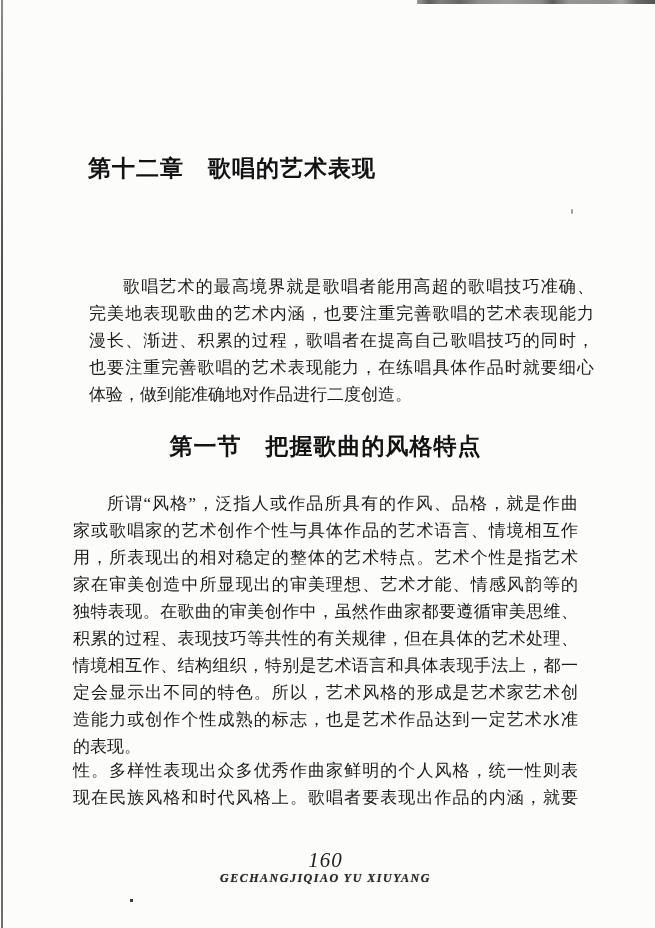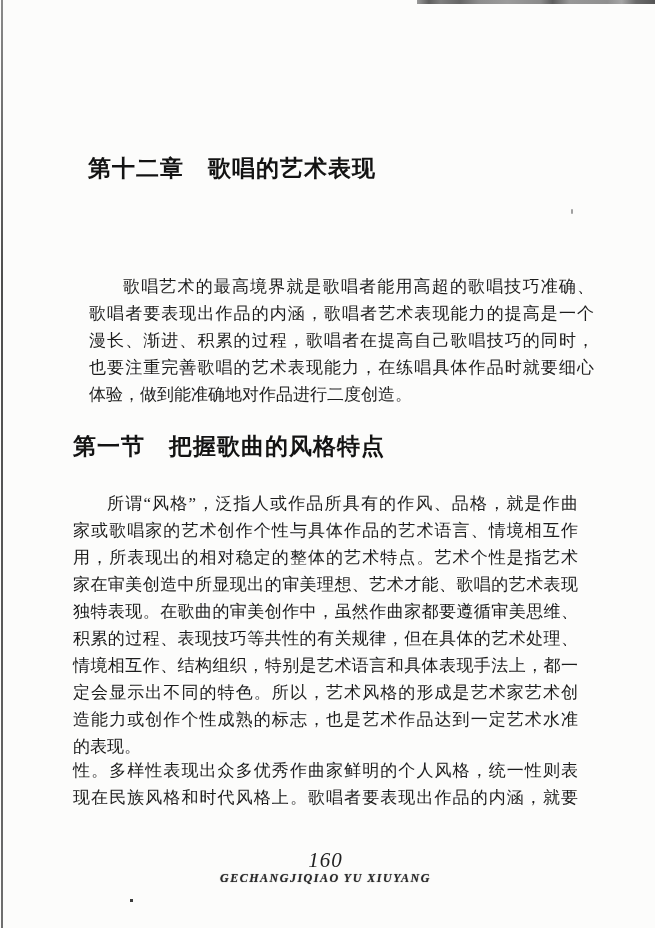--- a/index.html
+++ b/index.html
@@ -34,20 +34,21 @@
   }
   
   .chapter-title {
     position: absolute; left: 88px; top: 153px;
     font-family: "Liberation Sans", sans-serif;
     font-weight: bold; font-size: 23px; letter-spacing: 1px;
     color: #131313; white-space: nowrap;
   }
   .section-title {
     position: absolute; left: 73px; width: 505px; top: 431px;
+    text-align: center;
     font-family: "Liberation Sans", sans-serif;
     font-weight: bold; font-size: 23px; letter-spacing: 1px;
     color: #131313; white-space: nowrap;
   }
   
   .paragraph { position: absolute; left: 73px; width: 505px; }
   .p-intro { top: 273px; margin-left: 16px; }
   .p-style-def { top: 490px; }
   .p-style-div { top: 757px; }
   .paragraph .line {
@@ -77,33 +78,33 @@
 
   <div class="scan-edge-left"></div>
   <div class="scan-bar-top"></div>
   <span class="speck-1"></span>
   <span class="speck-2"></span>
 
   <h1 class="chapter-title">第十二章　歌唱的艺术表现</h1>
 
   <div class="paragraph p-intro">
       <div class="line first">歌唱艺术的最高境界就是歌唱者能用高超的歌唱技巧准确、</div>
-      <div class="line">歌唱者要表现出作品的内涵，歌唱者艺术表现能力的提高是一个</div>
+      <div class="line">完美地表现歌曲的艺术内涵，也要注重完善歌唱的艺术表现能力</div>
       <div class="line">漫长、渐进、积累的过程，歌唱者在提高自己歌唱技巧的同时，</div>
       <div class="line">也要注重完善歌唱的艺术表现能力，在练唱具体作品时就要细心</div>
       <div class="line short-last">体验，做到能准确地对作品进行二度创造。</div>
     </div>
 
   <h2 class="section-title">第一节　把握歌曲的风格特点</h2>
 
   <div class="paragraph p-style-def">
       <div class="line first">所谓“风格”，泛指人或作品所具有的作风、品格，就是作曲</div>
       <div class="line">家或歌唱家的艺术创作个性与具体作品的艺术语言、情境相互作</div>
       <div class="line">用，所表现出的相对稳定的整体的艺术特点。艺术个性是指艺术</div>
-      <div class="line">家在审美创造中所显现出的审美理想、艺术才能、歌唱的艺术表现</div>
+      <div class="line">家在审美创造中所显现出的审美理想、艺术才能、情感风韵等的</div>
       <div class="line">独特表现。在歌曲的审美创作中，虽然作曲家都要遵循审美思维、</div>
       <div class="line">积累的过程、表现技巧等共性的有关规律，但在具体的艺术处理、</div>
       <div class="line">情境相互作、结构组织，特别是艺术语言和具体表现手法上，都一</div>
       <div class="line">定会显示出不同的特色。所以，艺术风格的形成是艺术家艺术创</div>
       <div class="line">造能力或创作个性成熟的标志，也是艺术作品达到一定艺术水准</div>
       <div class="line short-last">的表现。</div>
     </div>
 
   <div class="paragraph p-style-div">
       <div class="line">性。多样性表现出众多优秀作曲家鲜明的个人风格，统一性则表</div>

